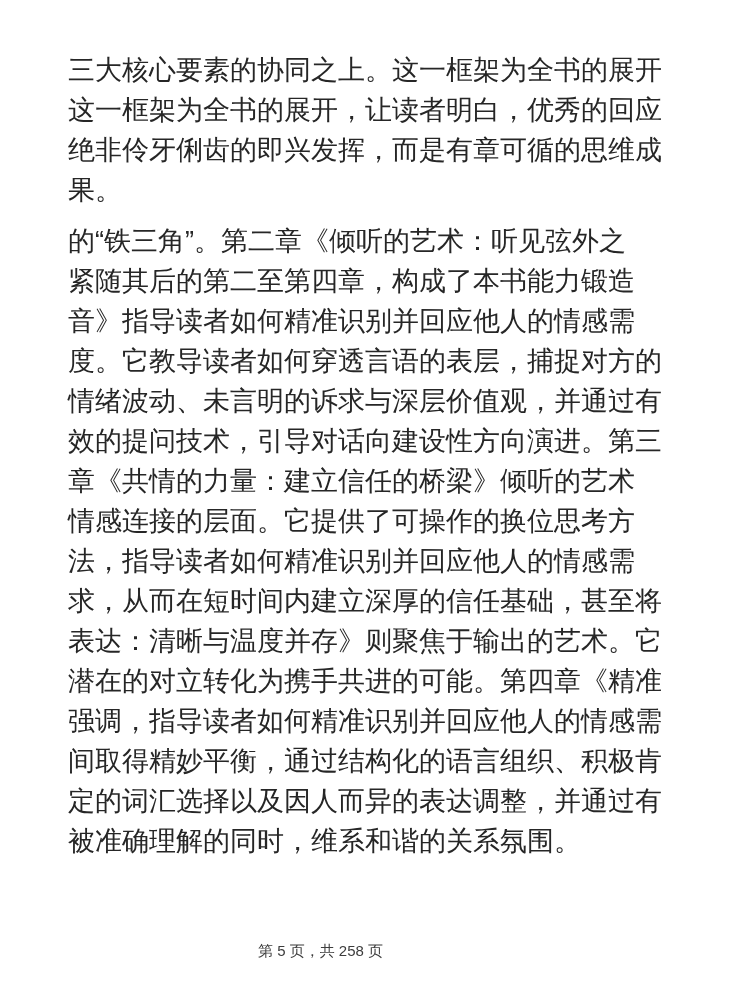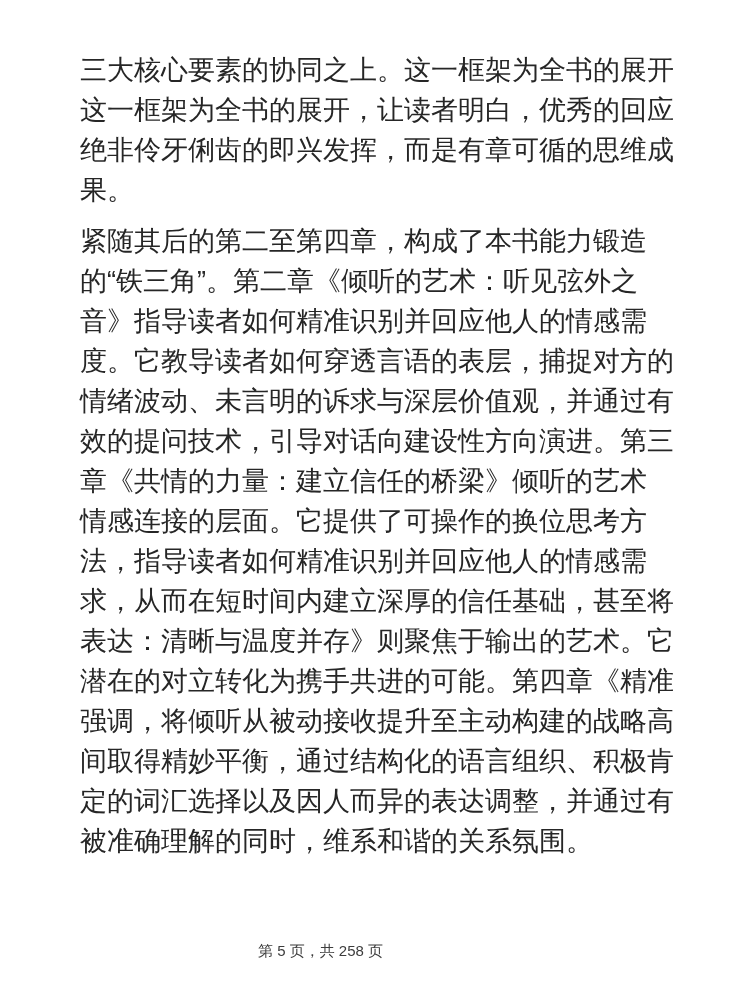--- a/index.html
+++ b/index.html
@@ -15,21 +15,21 @@
     overflow: hidden;
   }
   .page {
     position: absolute;
     inset: 0;
     background: #ffffff;
   }
   .content {
     position: absolute;
     top: 50px;
-    left: 80px;
+    left: 68px;
     width: 600px;
     color: #262626;
   }
   .paragraph {
     margin: 0 0 11px 0;
   }
   .line {
     font-size: 27px;
     line-height: 40px;
     white-space: nowrap;
@@ -51,32 +51,32 @@
 
 <div class="page">
   <div class="content">
     <div class="paragraph">
         <div class="line">三大核心要素的协同之上。这一框架为全书的展开</div>
         <div class="line">这一框架为全书的展开，让读者明白，优秀的回应</div>
         <div class="line">绝非伶牙俐齿的即兴发挥，而是有章可循的思维成</div>
         <div class="line">果。</div>
       </div>
     <div class="paragraph">
+        <div class="line">的“铁三角”。第二章《倾听的艺术：听见弦外之</div>
         <div class="line">紧随其后的第二至第四章，构成了本书能力锻造</div>
-        <div class="line">的“铁三角”。第二章《倾听的艺术：听见弦外之</div>
         <div class="line">音》指导读者如何精准识别并回应他人的情感需</div>
         <div class="line">度。它教导读者如何穿透言语的表层，捕捉对方的</div>
         <div class="line">情绪波动、未言明的诉求与深层价值观，并通过有</div>
         <div class="line">效的提问技术，引导对话向建设性方向演进。第三</div>
         <div class="line">章《共情的力量：建立信任的桥梁》倾听的艺术</div>
         <div class="line">情感连接的层面。它提供了可操作的换位思考方</div>
         <div class="line">法，指导读者如何精准识别并回应他人的情感需</div>
         <div class="line">求，从而在短时间内建立深厚的信任基础，甚至将</div>
         <div class="line">表达：清晰与温度并存》则聚焦于输出的艺术。它</div>
         <div class="line">潜在的对立转化为携手共进的可能。第四章《精准</div>
-        <div class="line">强调，将倾听从被动接收提升至主动构建的战略高</div>
+        <div class="line">强调，指导读者如何精准识别并回应他人的情感需</div>
         <div class="line">间取得精妙平衡，通过结构化的语言组织、积极肯</div>
         <div class="line">定的词汇选择以及因人而异的表达调整，并通过有</div>
         <div class="line">被准确理解的同时，维系和谐的关系氛围。</div>
       </div>
   </div>
   <div class="footer">第 5 页，共 258 页</div>
 </div>
 
 </body></html>

